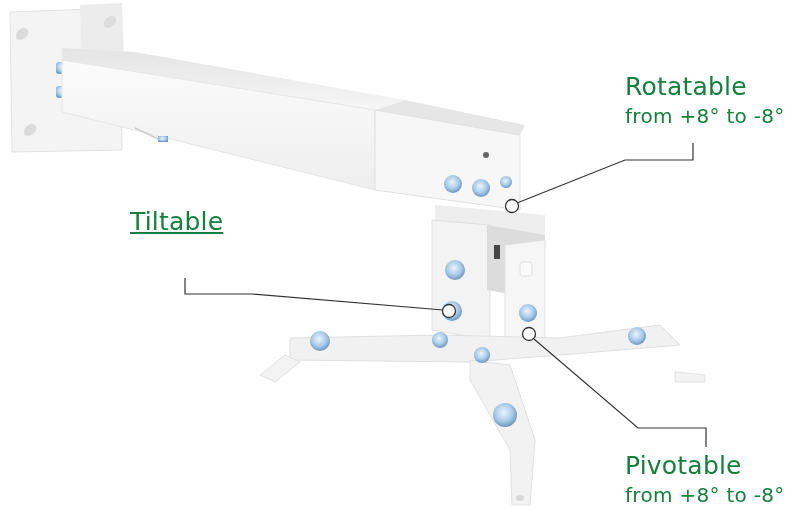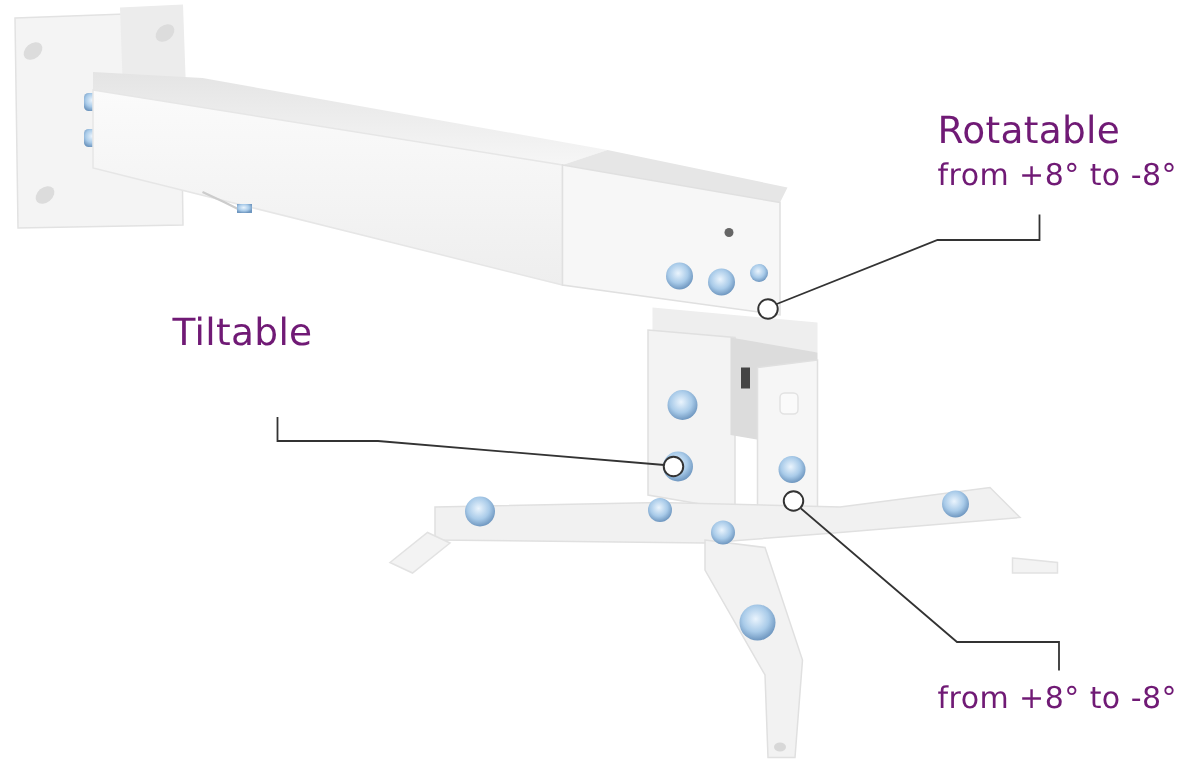--- a/index.html
+++ b/index.html
@@ -1,18 +1,18 @@
 <!DOCTYPE html>
 <html><head>
   <meta charset="utf-8">
   <style>
     html, body { margin: 0; padding: 0; background: #ffffff; }
     body { width: 800px; height: 511px; position: relative; overflow: hidden; font-family: "DejaVu Sans", sans-serif; }
     #scene { position: absolute; left: 0; top: 0; width: 800px; height: 511px; }
-    .label { position: absolute; color: #701a75; white-space: nowrap; }
+    .label { position: absolute; color: #15803d; white-space: nowrap; }
     .label .title { display: block; font-size: 25px; line-height: 30px; letter-spacing: 0.2px; }
     .label .range { display: block; font-size: 20px; line-height: 28px; letter-spacing: 0.3px; }
   </style>
 </head>
 <body>
 
 <svg id="scene" viewBox="0 0 800 511" xmlns="http://www.w3.org/2000/svg">
   <defs>
     <linearGradient id="armTop" x1="0" y1="0" x2="0" y2="1">
       <stop offset="0" stop-color="#e4e4e4"></stop>
@@ -91,19 +91,20 @@
     <circle cx="449" cy="311" r="6.5"></circle>
     <circle cx="529" cy="334" r="6.5"></circle>
   </g>
 </svg>
 
 <div class="label" style="left:625px; top:72px;">
   <span class="title">Rotatable</span>
   <span class="range">from +8° to -8°</span>
 </div>
 
-<div class="label" style="left:115px; top:207px;">
+<div class="label" style="left:130px; top:207px;text-decoration:underline;">
   <span class="title">Tiltable</span>
 </div>
 
 <div class="label" style="left:625px; top:451px;">
+  <span class="title">Pivotable</span>
   <span class="range">from +8° to -8°</span>
 </div>
 
 </body></html>

